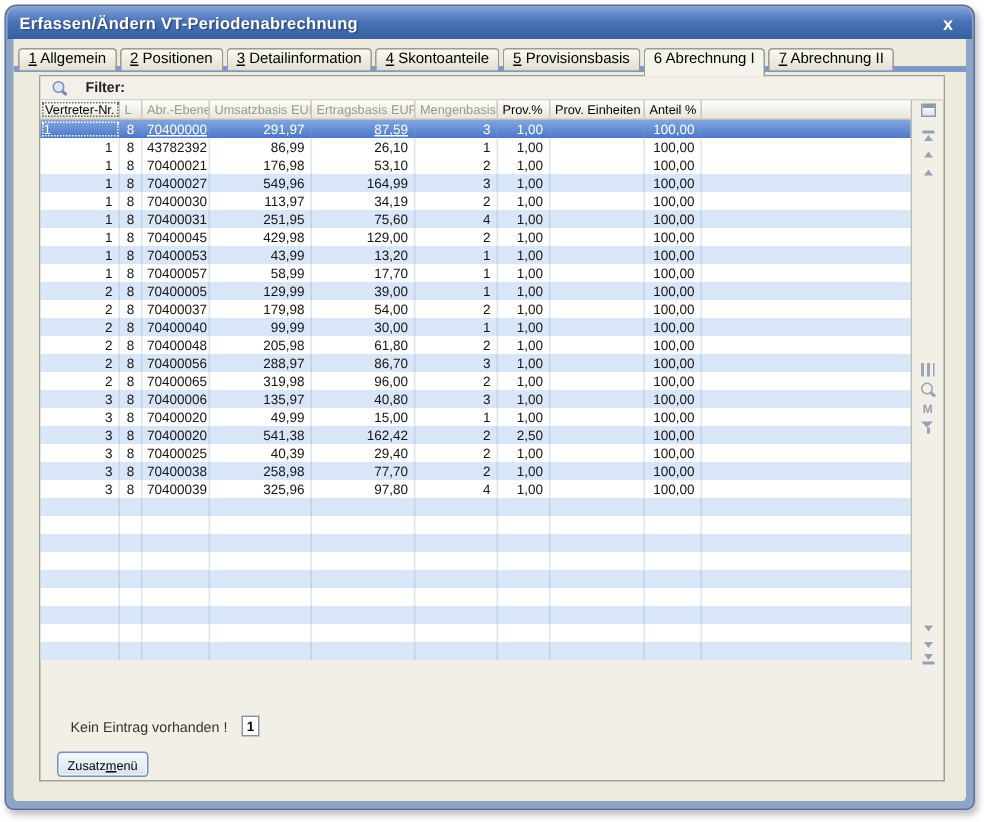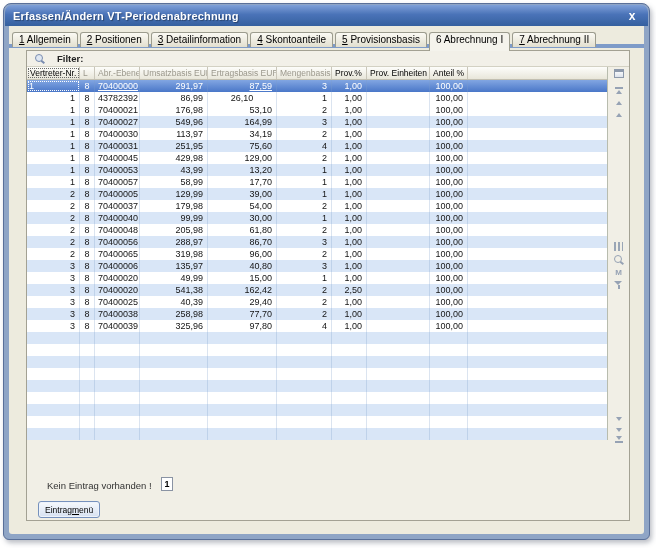--- a/index.html
+++ b/index.html
@@ -151,21 +151,21 @@
               <div class="gcell r" style="width: 35px;">1,00</div>
               <div class="gcell r" style="width: 63px;"></div>
               <div class="gcell r" style="width: 38px;">100,00</div>
               <div class="gcell fill"></div>
             </div>
             <div class="grow">
               <div class="gcell r" style="width: 53px;">1</div>
               <div class="gcell c" style="width: 15px;">8</div>
               <div class="gcell l" style="width: 45px;">43782392</div>
               <div class="gcell r" style="width: 68px;">86,99</div>
-              <div class="gcell r" style="width: 69px; text-align: center;">26,10</div>
+              <div class="gcell r" style="width: 69px;">26,10</div>
               <div class="gcell r" style="width: 55px;">1</div>
               <div class="gcell r" style="width: 35px;">1,00</div>
               <div class="gcell r" style="width: 63px;"></div>
               <div class="gcell r" style="width: 38px;">100,00</div>
               <div class="gcell fill"></div>
             </div>
             <div class="grow">
               <div class="gcell r" style="width: 53px;">1</div>
               <div class="gcell c" style="width: 15px;">8</div>
               <div class="gcell l" style="width: 45px;">70400021</div>
@@ -539,18 +539,18 @@
           <div class="side-icon" style="top: 367px;">
             <span class="tri-d"></span>
             <span class="hbar"></span>
           </div>
         </div>
 
       <span class="status-msg">Kein Eintrag vorhanden !</span>
       <span class="pager">1</span>
 
       <div class="zusatz-btn">
-        <span><span>Eintrag</span><span class="mn">m</span><span>enü</span></span>
+        <span><span>Zusatz</span><span class="mn">m</span><span>enü</span></span>
       </div>
 
     </div>
   </div>
 </div>
 
 </body></html>

